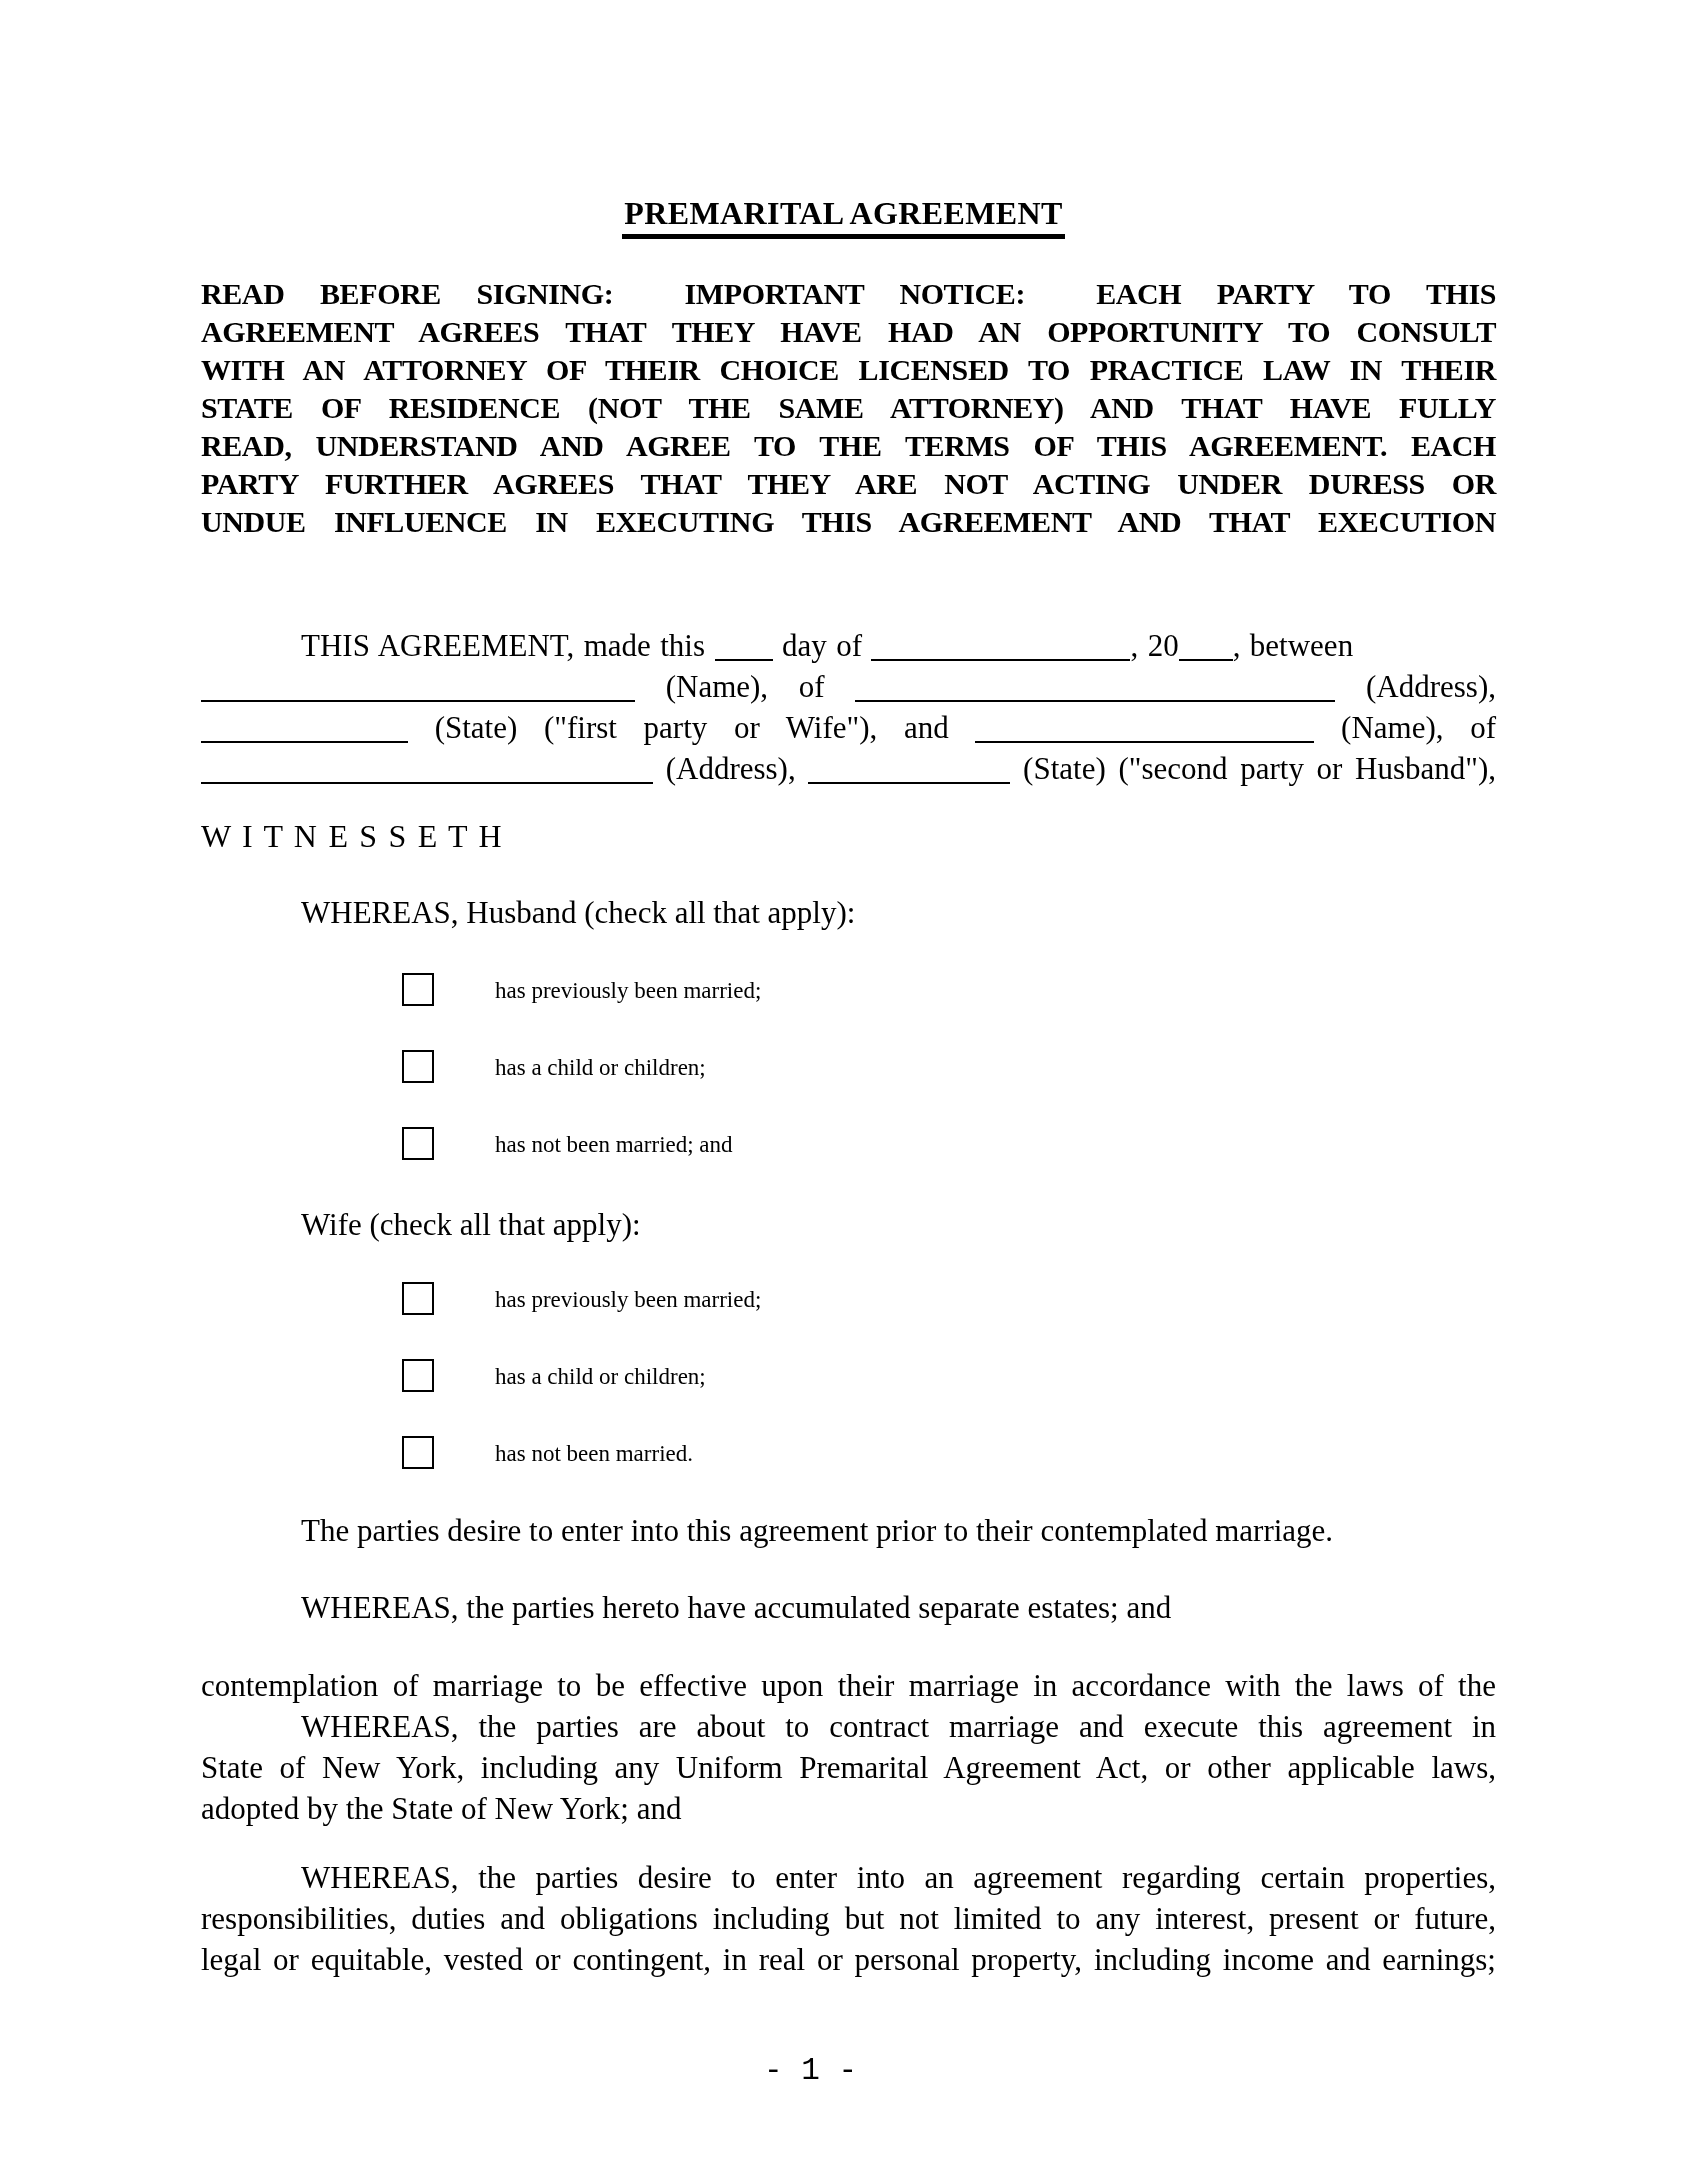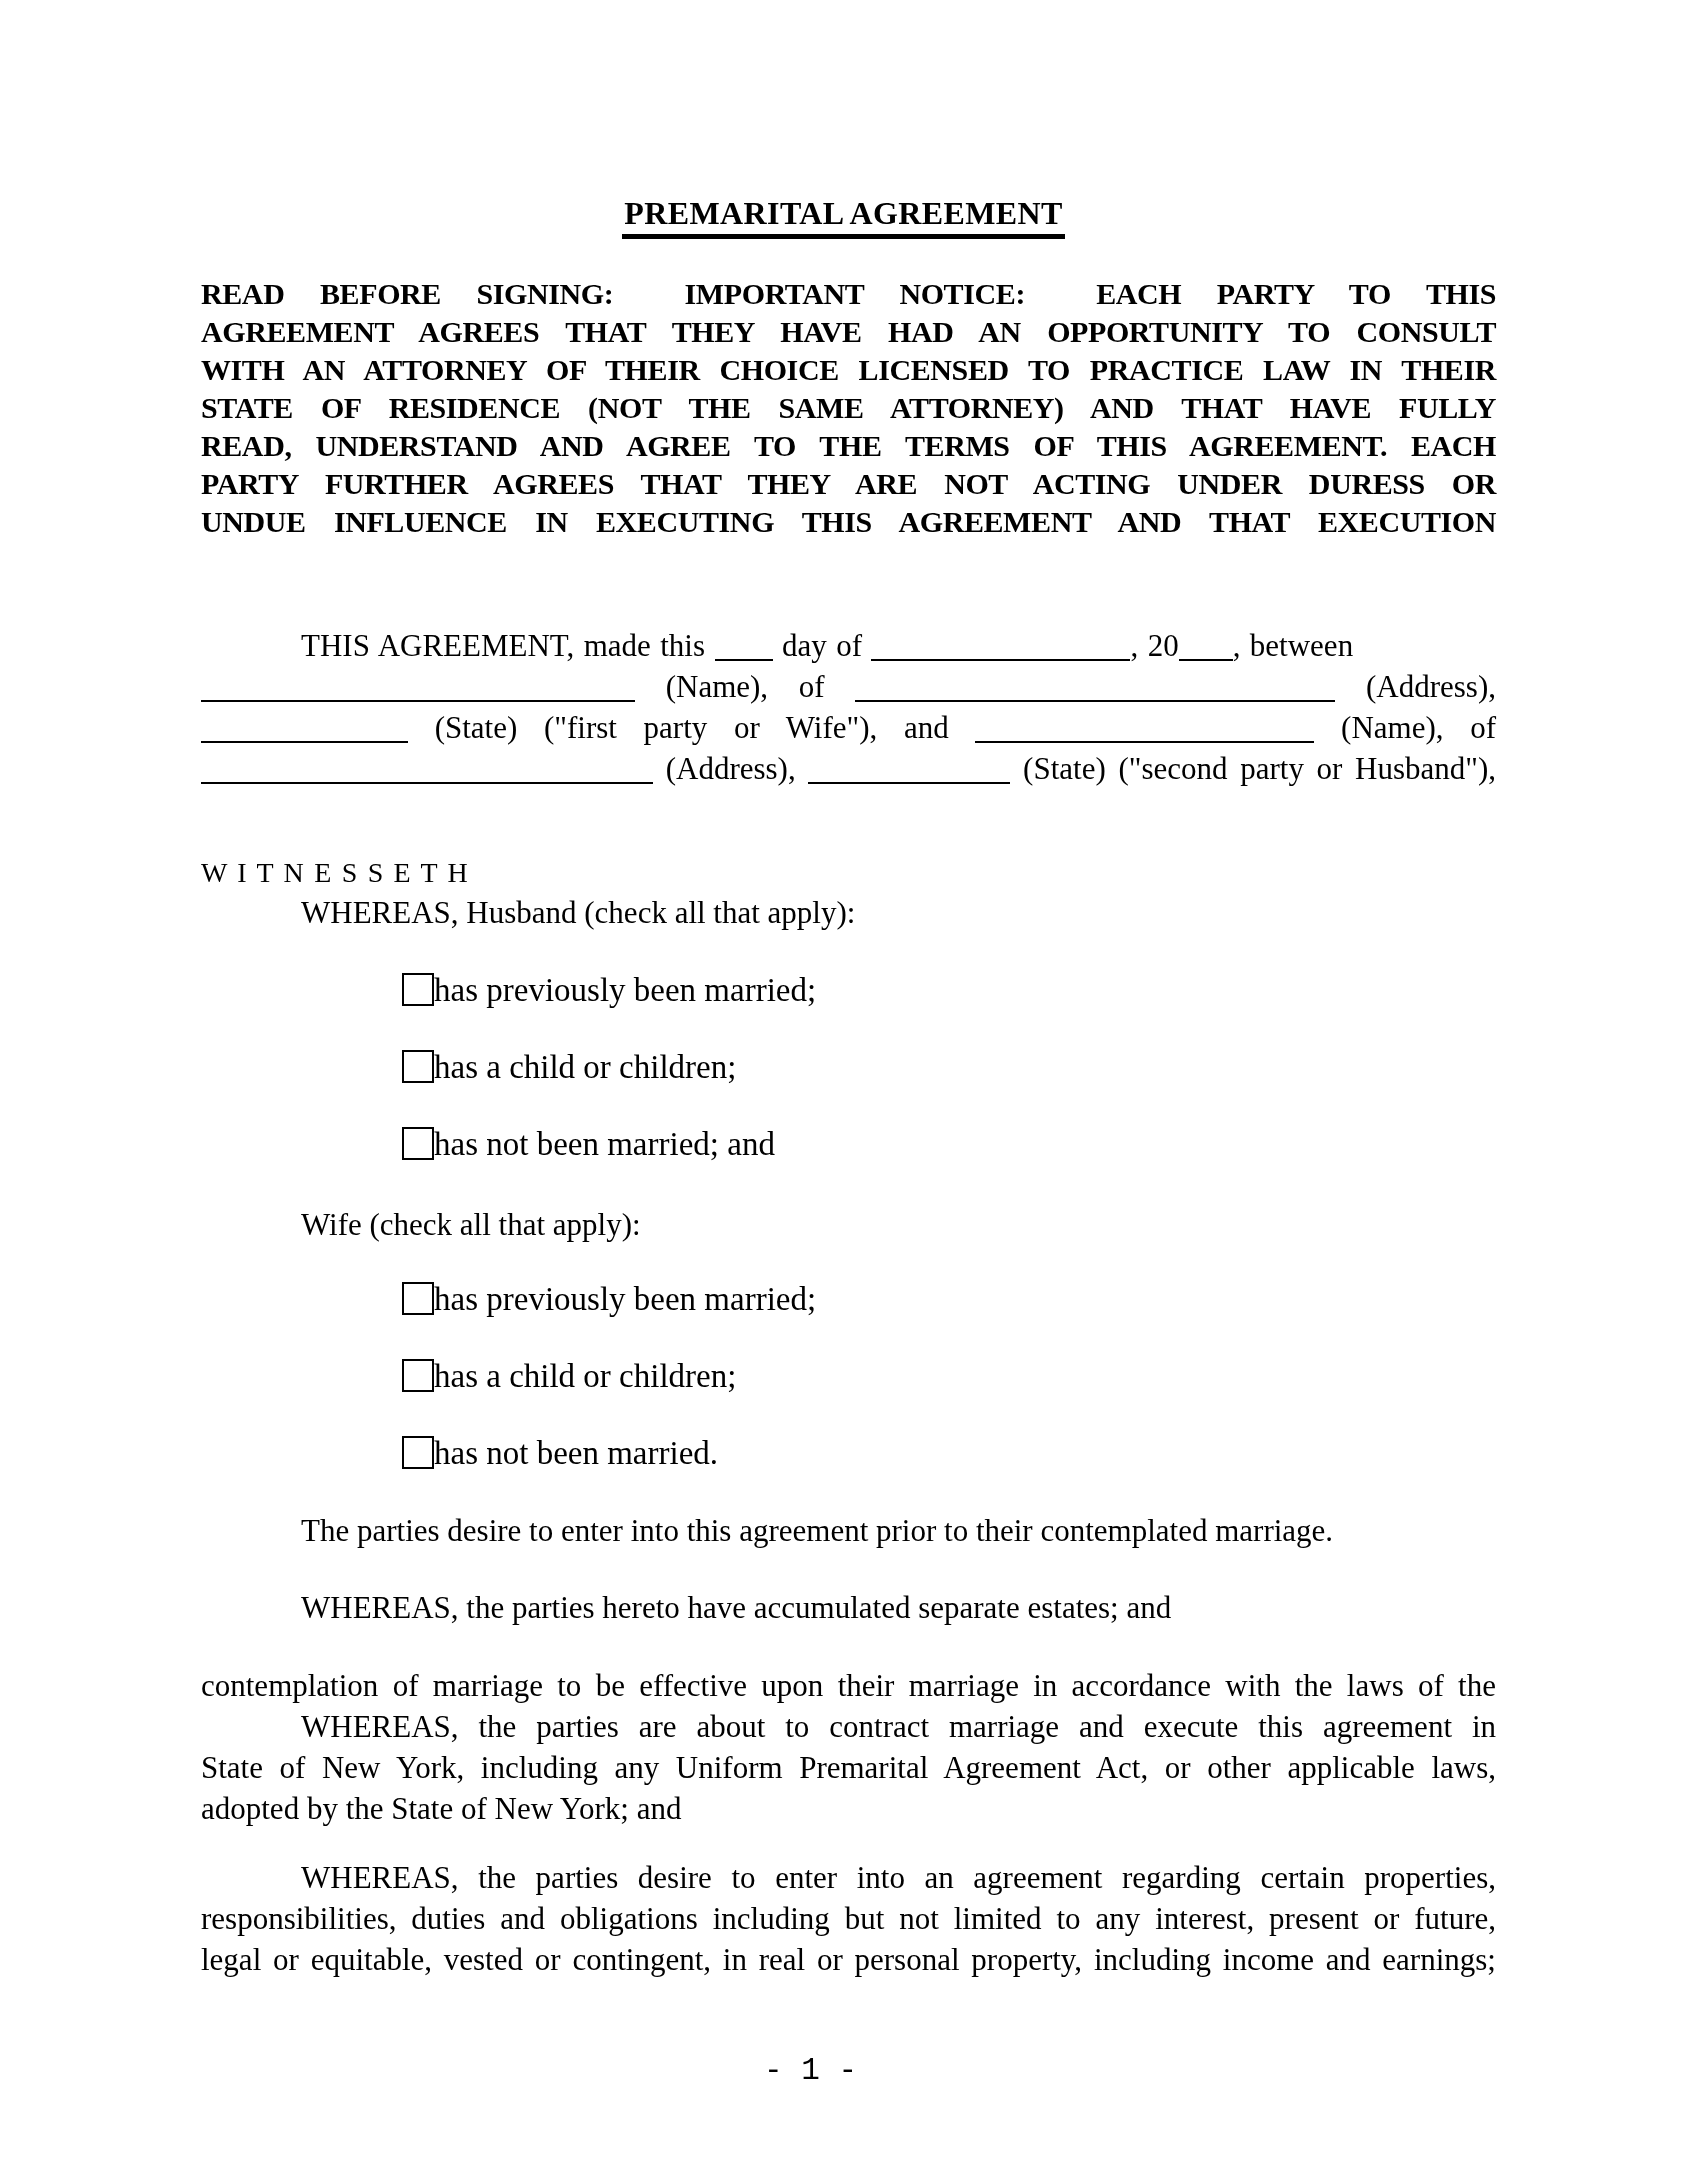--- a/index.html
+++ b/index.html
@@ -38,40 +38,40 @@
   .agreement { position: absolute; top: 625px; left: 201px; width: 1295px; font-size: 31px; line-height: 41px; }
   .aline-1 { text-indent: 100px; word-spacing: 1.7px; }
   .blank {
     display: inline-block;
     height: 3.5px;
     border-bottom: 2.6px solid #000;
     vertical-align: -5.2px;
   }
 
   
-  .witnesseth { position: absolute; top: 852px; left: 201px; font-size: 28px; line-height: 41px; letter-spacing: 1.7px; }
+  .witnesseth { position: absolute; top: 816px; left: 201px; font-size: 32px; line-height: 41px; letter-spacing: 1.7px; }
 
   
   .section-heading { position: absolute; left: 201px; width: 1295px; text-indent: 100px; font-size: 31px; line-height: 41px; }
   .heading-husband { top: 892px; }
   .heading-wife { top: 1204px; }
 
   
   .check-rows { position: absolute; left: 402px; }
   .husband-rows { top: 970px; }
   .wife-rows { top: 1279px; }
   .check-row { display: flex; align-items: flex-start; height: 41px; margin-bottom: 36px; }
   .checkbox {
     flex: 0 0 auto;
     width: 28px; height: 29px;
     border: 2.6px solid #000;
     background: #fff;
     margin-top: 2.6px;
   }
-  .check-label { font-size: 33px; line-height: 41px; white-space: nowrap; }
+  .check-label { margin-left: 61px; font-size: 23px; line-height: 41px; white-space: nowrap; }
 
   
   .para { position: absolute; left: 201px; width: 1295px; font-size: 31px; line-height: 41px; }
   .indent { text-indent: 100px; }
   .p-intro { top: 1510px; }
   .p-estates { top: 1587px; }
   .p-contract { top: 1665px; }
   .p-desire { top: 1857px; }
 
   

